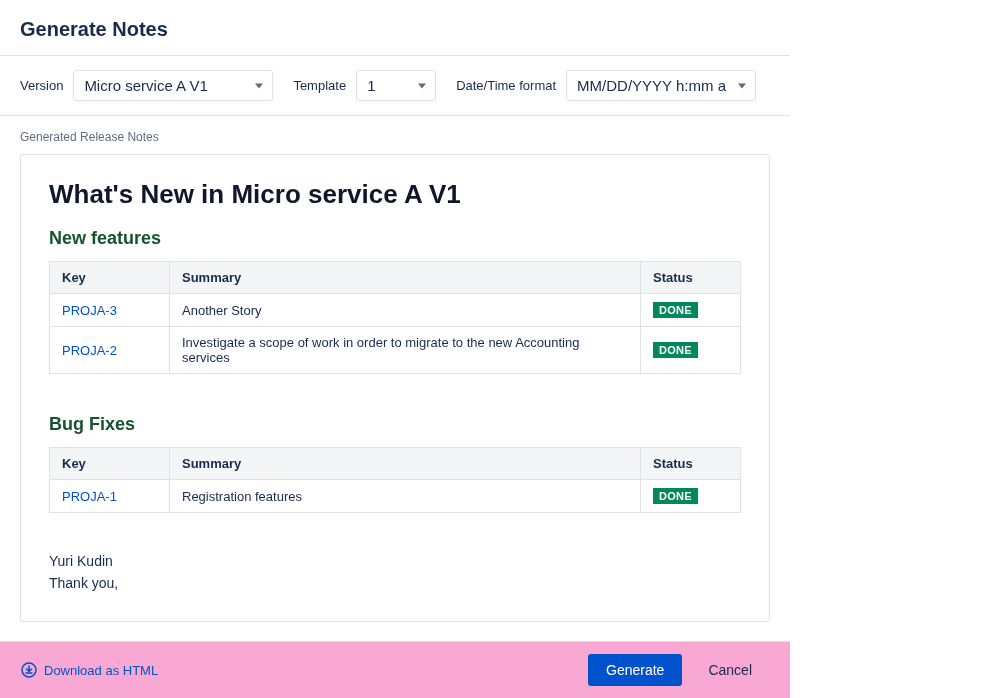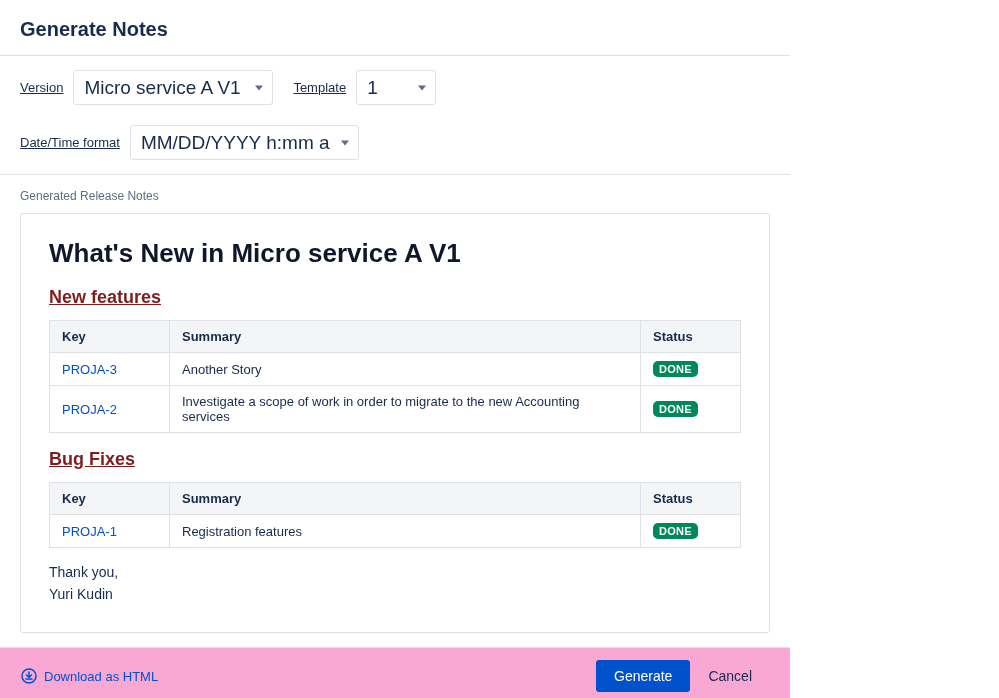--- a/index.html
+++ b/index.html
@@ -37,29 +37,28 @@
     }
     .control-group {
       display: flex;
       align-items: center;
       gap: 10px;
     }
     .control-label {
       font-size: 13px;
       color: #172b4d;
       white-space: nowrap;
-      text-decoration: underline;
     }
     .control-select {
       appearance: none;
       -webkit-appearance: none;
       border: 1px solid #dfe1e6;
       border-radius: 3px;
       padding: 6px 28px 6px 10px;
-      font-size: 19px;
+      font-size: 15px;
       color: #172b4d;
       background: #fff;
       cursor: pointer;
       position: relative;
       min-width: 120px;
     }
     .select-wrapper {
       position: relative;
       display: inline-block;
     }
@@ -96,28 +95,27 @@
     }
     .rn-main-title {
       font-size: 26px;
       font-weight: 700;
       color: #0f172a;
       margin-bottom: 18px;
     }
     .rn-section-title {
       font-size: 18px;
       font-weight: 700;
-      color: #7f1d1d;
+      color: #14532d;
       margin-bottom: 12px;
-      text-decoration: underline;
     }
     .rn-table {
       width: 100%;
       border-collapse: collapse;
-      margin-bottom: 16px;
+      margin-bottom: 40px;
     }
     .rn-table th {
       background: #f4f5f7;
       padding: 8px 12px;
       text-align: left;
       font-size: 13px;
       font-weight: 600;
       color: #172b4d;
       border: 1px solid #dfe1e6;
     }
@@ -135,21 +133,21 @@
       text-decoration: none;
       cursor: pointer;
     }
     .status-badge-done {
       display: inline-block;
       background: #00875a;
       color: #fff;
       font-size: 11px;
       font-weight: 700;
       padding: 2px 6px;
-      border-radius: 5px;
+      border-radius: 0;
       letter-spacing: 0.3px;
     }
     .rn-text {
       font-size: 14px;
       color: #172b4d;
       margin-bottom: 6px;
     }
     .footer-bar {
       display: flex;
       align-items: center;
@@ -169,20 +167,21 @@
     }
     .download-icon {
       width: 18px;
       height: 18px;
       display: inline-flex;
       align-items: center;
       justify-content: center;
     }
     .footer-buttons {
       display: flex;
+      gap: 8px;
       justify-content: space-between;
     }
     .btn-generate {
       background: #0052cc;
       color: #fff;
       border: none;
       border-radius: 3px;
       padding: 8px 18px;
       font-size: 14px;
       font-weight: 500;
@@ -276,22 +275,22 @@
         </thead>
         <tbody id="bugfixes-tbody">
         <tr>
       <td><a class="link-cell">PROJA-1</a></td>
       <td>Registration features</td>
       <td><span class="status-badge-done">DONE</span></td>
     </tr>
           </tbody>
       </table>
 
+      <p class="rn-text">Yuri Kudin</p>
       <p class="rn-text">Thank you,</p>
-      <p class="rn-text">Yuri Kudin</p>
     </div>
   </div>
 
   <div class="footer-bar">
     <a class="download-link">
       <span class="download-icon">
         <svg width="16" height="16" viewBox="0 0 16 16" fill="none">
           <circle cx="8" cy="8" r="7" stroke="#0052cc" stroke-width="1.5" fill="none"></circle>
           <path d="M8 4v5M5.5 7l2.5 2.5L10.5 7" stroke="#0052cc" stroke-width="1.5" stroke-linecap="round" stroke-linejoin="round"></path>
           <path d="M5 11h6" stroke="#0052cc" stroke-width="1.5" stroke-linecap="round"></path>

